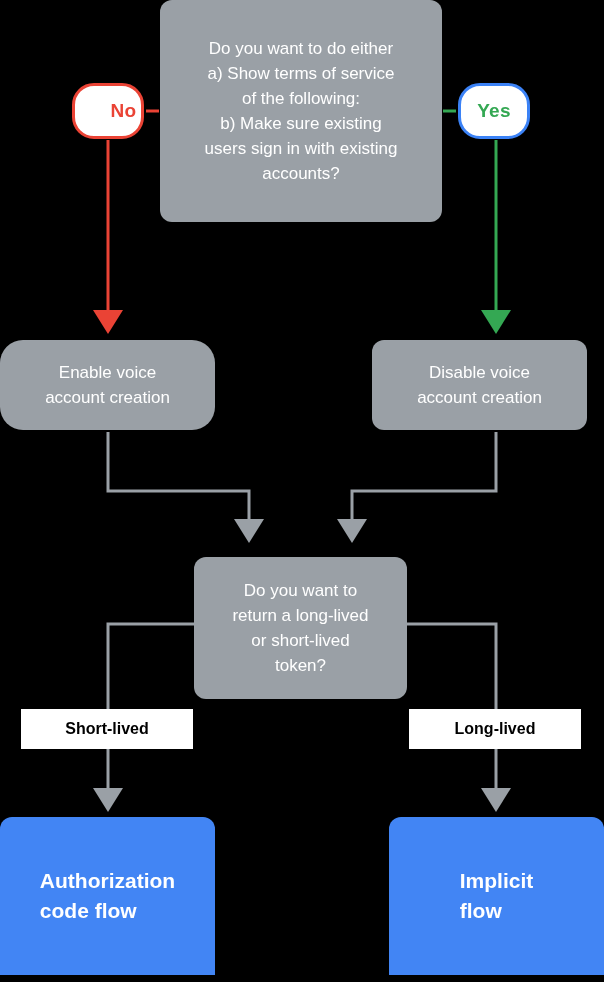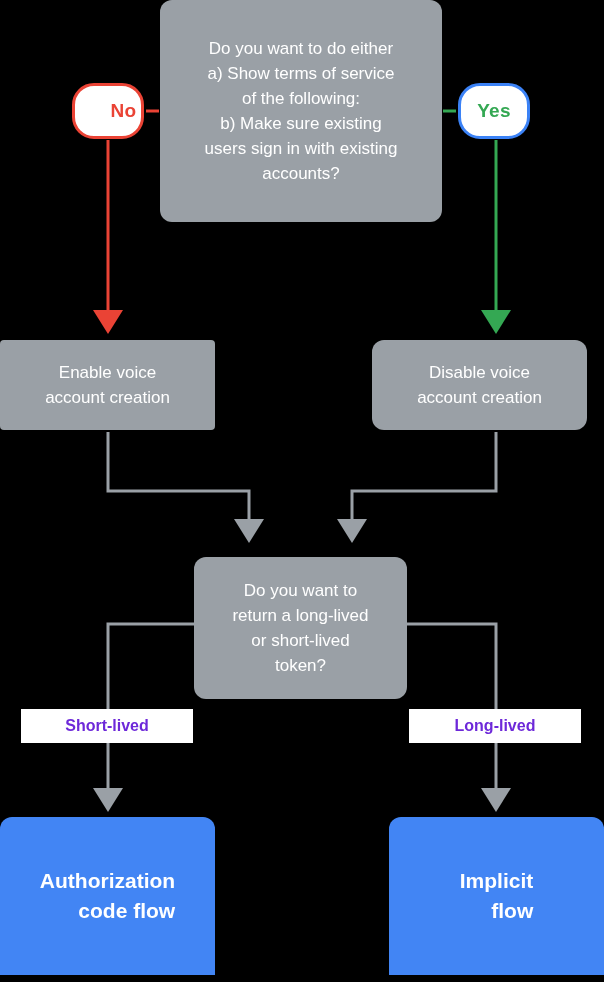--- a/index.html
+++ b/index.html
@@ -49,21 +49,21 @@
     left: 160px;
     top: 0px;
     width: 282px;
     height: 222px;
   }
   .enable-box {
     left: 0px;
     top: 340px;
     width: 215px;
     height: 90px;
-    border-radius: 4px;
+    border-radius: 23px;
   }
   .disable-box {
     left: 372px;
     top: 340px;
     width: 215px;
     height: 90px;
     border-radius: 12px;
   }
   .question-token {
     left: 194px;
@@ -101,42 +101,42 @@
     border: 3px solid #3b82f6;
     color: #34a853;
   }
   .label-tag {
     position: absolute;
     box-sizing: border-box;
     display: flex;
     align-items: center;
     justify-content: center;
     background: #ffffff;
-    color: #6d28d9;
+    color: #000000;
     font-size: 16px;
     font-weight: bold;
-    height: 34px;
+    height: 40px;
   }
   .label-short {
     left: 21px;
     top: 709px;
     width: 172px;
   }
   .label-long {
     left: 409px;
     top: 709px;
     width: 172px;
   }
   .blue-box {
     position: absolute;
     box-sizing: border-box;
     display: flex;
     align-items: center;
     justify-content: center;
-    text-align: right;
+    text-align: left;
     background: #4285f4;
     color: #ffffff;
     font-size: 21px;
     font-weight: bold;
     line-height: 30px;
   }
   .blue-left {
     left: 0px;
     top: 817px;
     width: 215px;

